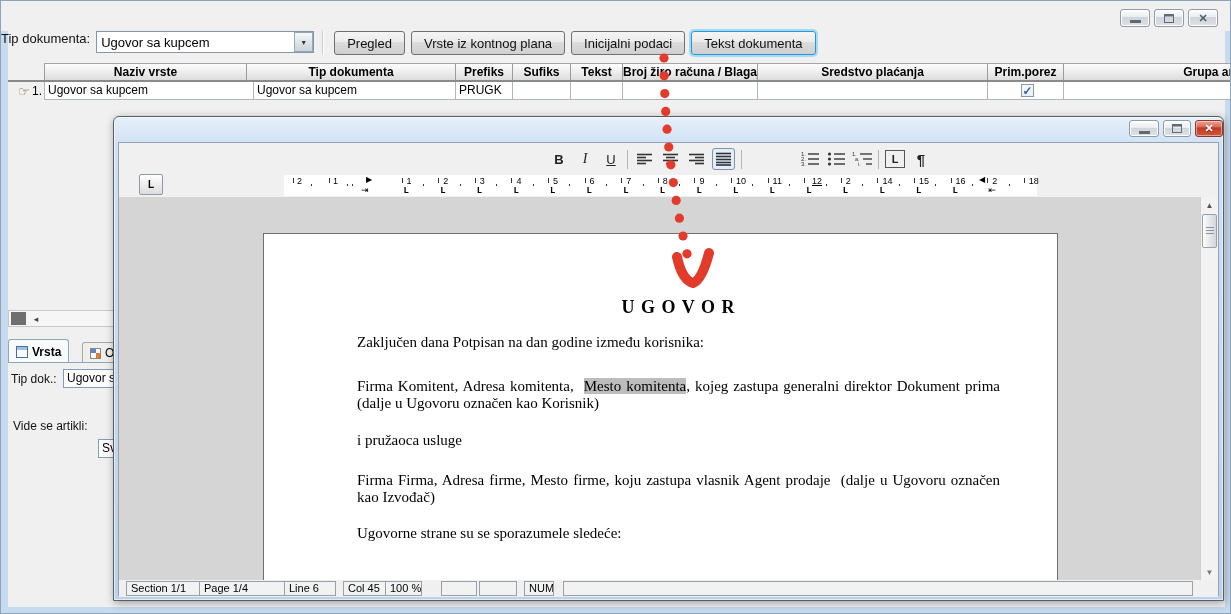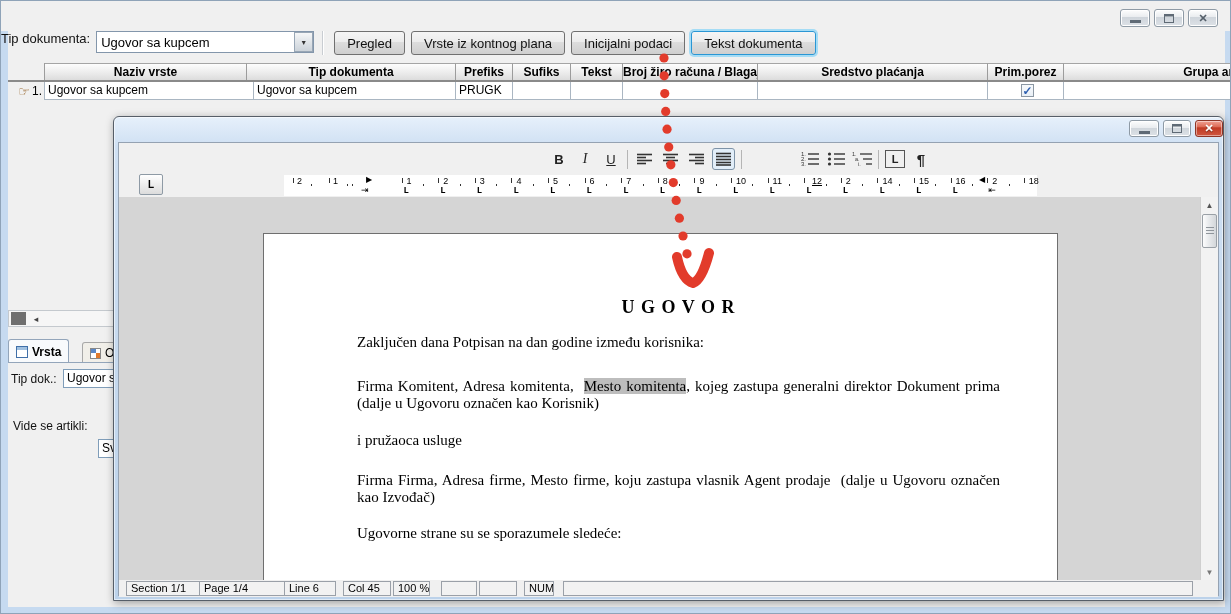--- a/index.html
+++ b/index.html
@@ -467,21 +467,21 @@
         <div class="vs-grip"></div>
       </div>
     <div class="vs-down">▼</div>
   </div>
 
   <div class="abs statusbar">
     <div class="sb-cell" style="left:7px; width:80px;">Section 1/1</div>
     <div class="sb-cell" style="left:80px; width:88px;">Page 1/4</div>
     <div class="sb-cell" style="left:165px; width:52px;">Line 6</div>
     <div class="sb-cell" style="left:224px; width:48px;">Col 45</div>
-    <div class="sb-cell" style="left:274px; width:37px;">100 %</div>
+    <div class="sb-cell" style="left:266px; width:37px;">100 %</div>
     <div class="sb-cell" style="left:322px; width:36px;"></div>
     <div class="sb-cell" style="left:360px; width:38px;"></div>
     <div class="sb-cell" style="left:405px; width:30px;">NUM</div>
     <div class="sb-cell" style="left:444px; width:630px;"></div>
   </div>
 
   <svg class="abs arrow-overlay" width="1231" height="614">
       <circle cx="663" cy="57" r="4.6" fill="#e23b2b"></circle>
       <circle cx="663.190104" cy="74.8" r="4.6" fill="#e23b2b"></circle>
       <circle cx="663.760416" cy="92.6" r="4.6" fill="#e23b2b"></circle>

